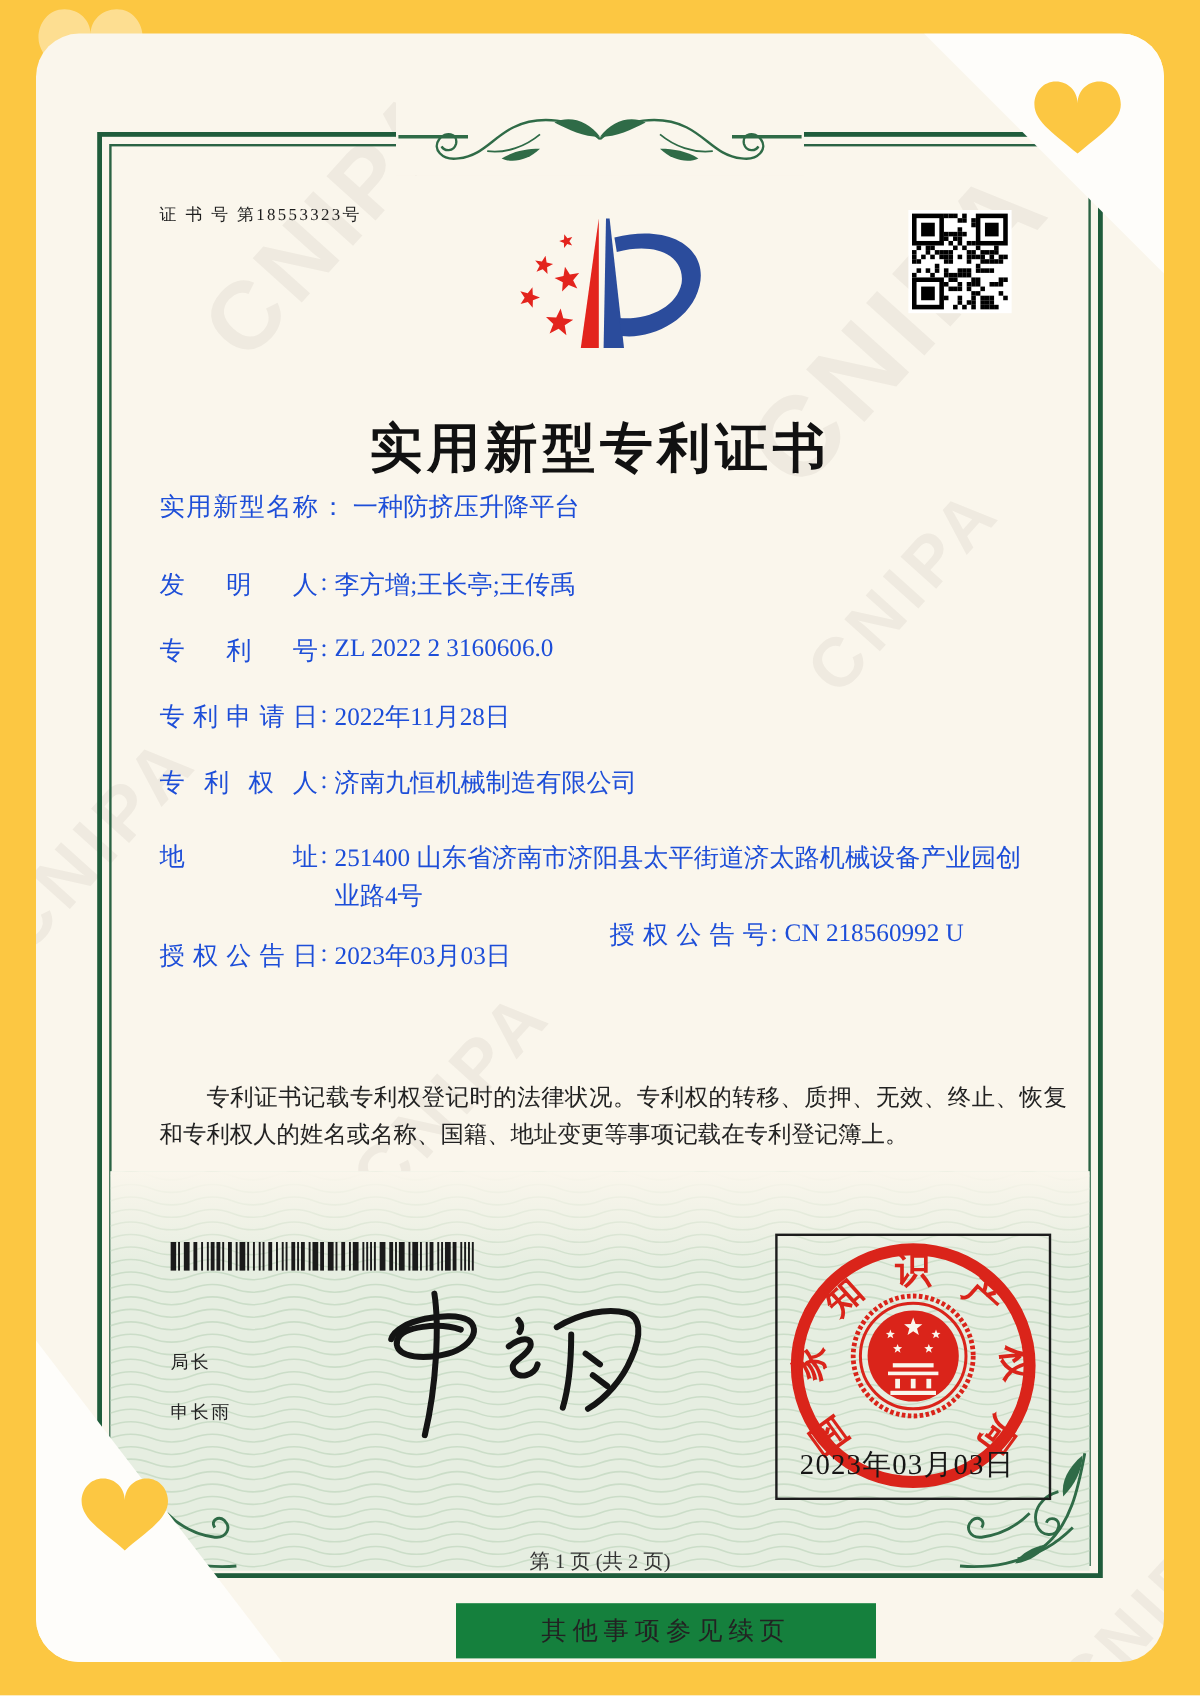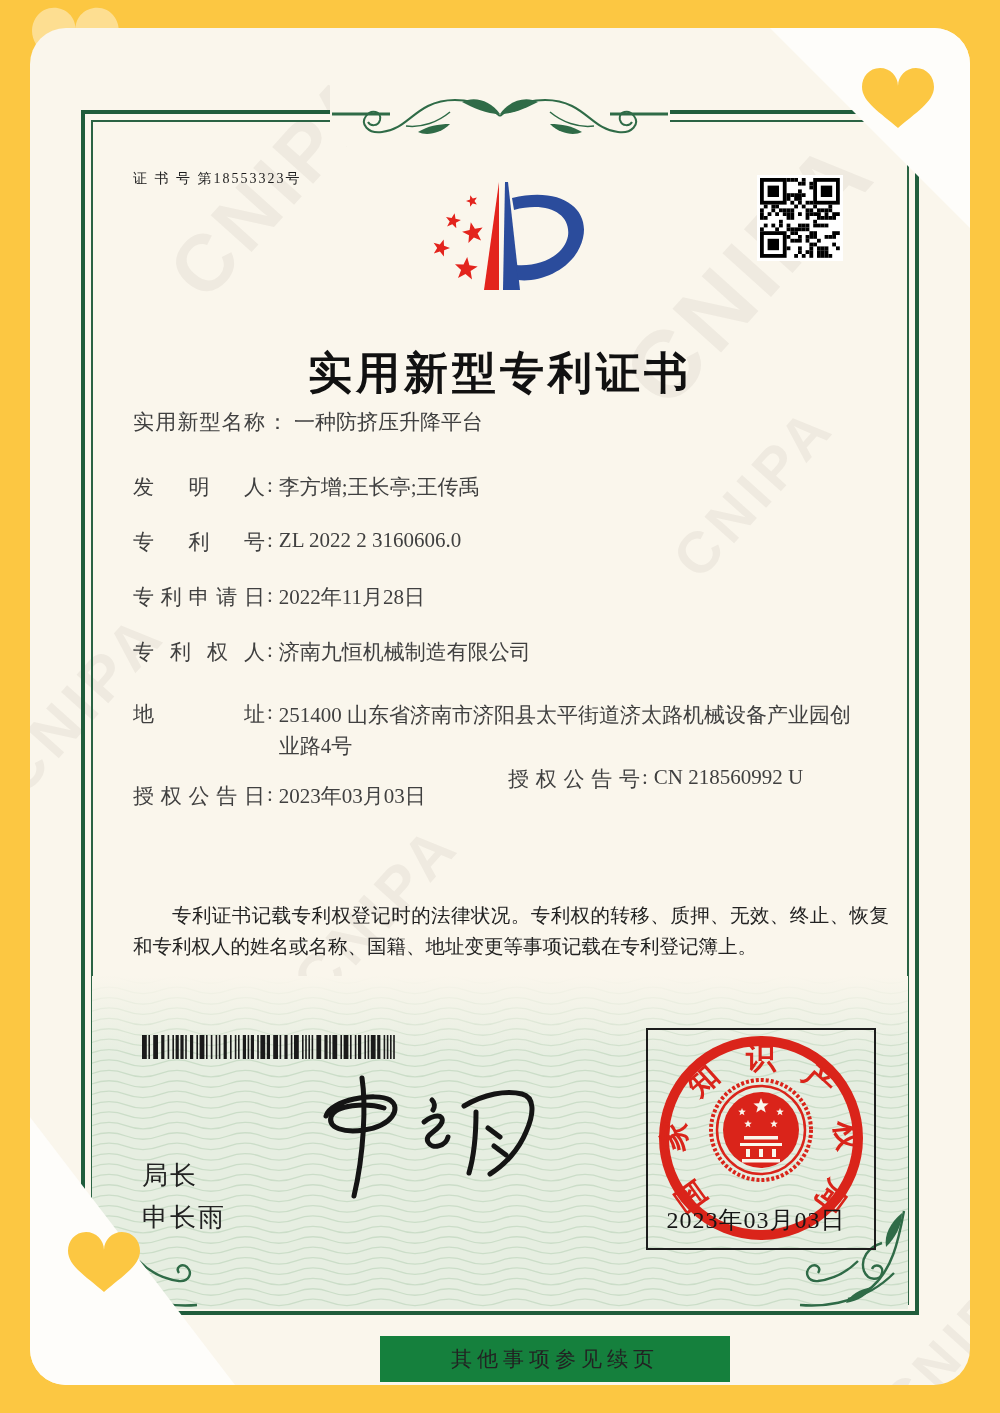--- a/index.html
+++ b/index.html
@@ -12,27 +12,27 @@
   .frame-outer{position:absolute;left:51px;top:82px;width:830px;height:1197px;border:4px solid #1F5C3B;}
   .frame-inner{position:absolute;left:6px;top:6px;right:6px;bottom:6px;border:2px solid #2A6344;}
   
   .wave-zone{position:absolute;left:62px;top:948px;width:816px;height:333px;background:#E6EEE1;overflow:hidden;}
   .wave-fade{position:absolute;left:0;top:0;width:100%;height:80px;background:linear-gradient(#FAF6EC, rgba(250,246,236,0));}
   
   .corner-white-tr{position:absolute;left:0;top:0;width:940px;height:1357px;pointer-events:none;}
   
   .cert-no{position:absolute;left:103px;top:142px;font-size:14px;color:#1d1d1d;letter-spacing:2px;}
   .title{position:absolute;left:0;top:288px;width:940px;text-align:center;font-size:44px;font-weight:700;color:#111;letter-spacing:4px;margin-top:28px;}
-  .row{position:absolute;left:103px;font-size:21px;color:#404040;display:flex;align-items:flex-start;}
+  .row{position:absolute;left:103px;font-size:21px;color:#1d4ed8;display:flex;align-items:flex-start;}
   .flabel{display:inline-block;width:132px;text-align:justify;text-align-last:justify;flex:none;}
   .fcolon{flex:none;margin:0 6px 0 2px;}
   .fvalue{display:inline-block;}
   .row-addr .fvalue{width:574px;line-height:31px;}
   .para{position:absolute;left:103px;width:756px;font-size:19.5px;line-height:31px;color:#222;text-align:justify;text-indent:2em;}
-  .sig-role{position:absolute;left:112px;font-family:Liberation Serif, serif;font-size:26px;color:#222;letter-spacing:2px;margin-top:32px;}
+  .sig-role{position:absolute;left:112px;font-family:Liberation Serif, serif;font-size:15px;color:#222;letter-spacing:2px;}
   .page-num{position:absolute;left:0;top:1262px;width:940px;text-align:center;font-size:17px;color:#333;}
   .cont-box{position:absolute;left:350px;top:1308px;width:350px;height:46px;background:#15803d;display:flex;align-items:center;justify-content:center;}
   .cont-box span{font-size:21px;color:#222;letter-spacing:5px;}
   .seal-box{position:absolute;left:616px;top:1000px;width:226px;height:218px;border:2px solid #1c1c1c;}
   .qr-wrap{position:absolute;left:727px;top:147px;width:86px;height:86px;background:#fff;}
   .barcode-wrap{position:absolute;left:112px;top:1007px;width:258px;height:24px;}
   .logo-wrap{position:absolute;left:400px;top:148px;width:170px;height:120px;}
   .sig-wrap{position:absolute;left:262px;top:1042px;width:250px;height:140px;}
   .ornament-top{position:absolute;left:300px;top:54px;width:340px;height:64px;background:#FAF6EC;}
   .corner-flourish{position:absolute;width:120px;height:110px;}
@@ -456,20 +456,21 @@
             <text x="61.5" y="57.8" text-anchor="middle" transform="rotate(-42.0 61.5 57.8)">知</text>
             <text x="113.0" y="38.0" text-anchor="middle" transform="rotate(0.0 113.0 38.0)">识</text>
             <text x="164.5" y="57.8" text-anchor="middle" transform="rotate(42.0 164.5 57.8)">产</text>
             <text x="189.6" y="107.0" text-anchor="middle" transform="rotate(84.0 189.6 107.0)">权</text>
             <text x="175.3" y="160.3" text-anchor="middle" transform="rotate(126.0 175.3 160.3)">局</text>
           </g>
         <text x="108" y="198" text-anchor="middle" font-size="24" font-family="&quot;Liberation Serif&quot;,serif" fill="#161616" letter-spacing="1">2023年03月03日</text>
       </svg>
     </div>
 
+    <div class="page-num">第 1 页 (共 2 页)</div>
     <div class="cont-box">
       <span>其他事项参见续页</span>
     </div>
 
     <svg class="corner-white-tr" width="940" height="1357" viewBox="0 0 940 1357">
       <polygon points="740,0 940,0 940,200" fill="#FEFDFA"></polygon>
       <polygon points="0,1089 205,1357 0,1357" fill="#FEFDFA"></polygon>
       <path d="M868 58 C868 48 876 40 886 40 C897 40 904 49 904 59 C904 74 885 85 868 100 C851 85 832 74 832 59 C832 49 839 40 850 40 C860 40 868 48 868 58 Z" fill="#FCC742"></path>
       <path d="M74 1222 C74 1212 82 1204 92 1204 C103 1204 110 1213 110 1223 C110 1238 91 1249 74 1264 C57 1249 38 1238 38 1223 C38 1213 45 1204 56 1204 C66 1204 74 1212 74 1222 Z" fill="#FCC742"></path>
     </svg>

